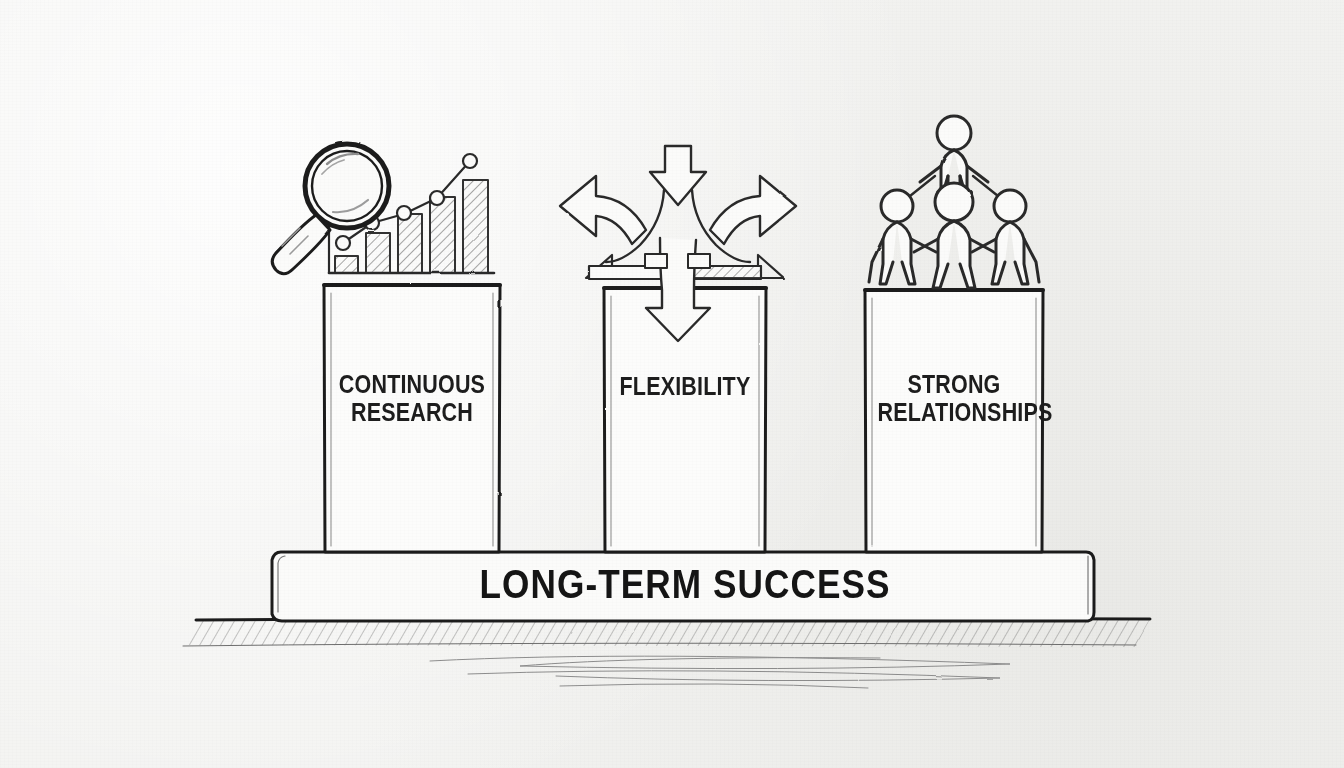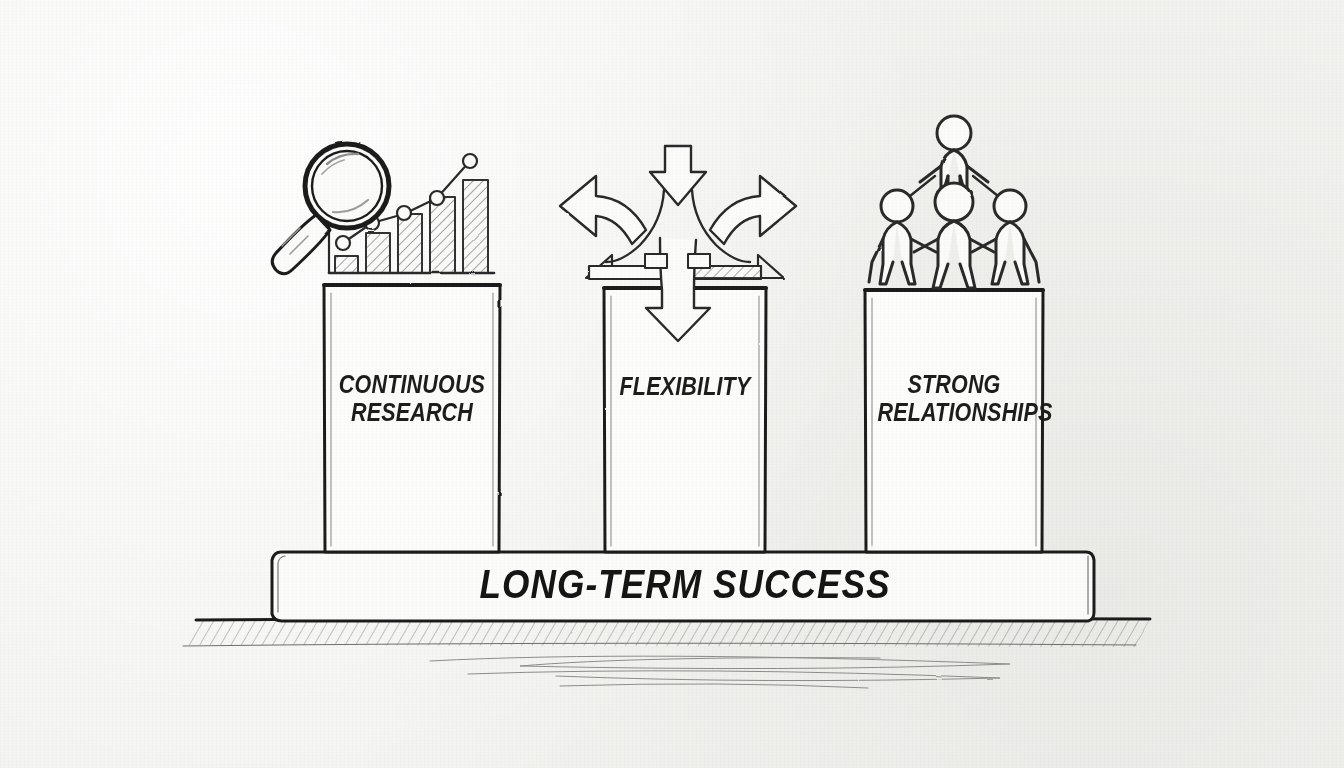--- a/index.html
+++ b/index.html
@@ -11,21 +11,20 @@
   #stage {
     position: relative;
     width: 1344px;
     height: 768px;
     overflow: hidden;
     background-color: #f3f3f1;
     background-image:
       radial-gradient(circle at 18% 22%, rgba(255,255,255,0.9) 0%, rgba(255,255,255,0) 55%),
       radial-gradient(circle at 82% 78%, rgba(232,232,229,0.85) 0%, rgba(232,232,229,0) 60%);
     font-family: "Liberation Sans", sans-serif;
-    font-style: italic;
   }
   
   #grain {
     position: absolute;
     inset: 0;
     pointer-events: none;
     opacity: 0.5;
     background-image:
       repeating-linear-gradient(0deg, rgba(0,0,0,0.018) 0px, rgba(0,0,0,0.018) 1px, rgba(0,0,0,0) 1px, rgba(0,0,0,0) 3px),
       repeating-linear-gradient(90deg, rgba(0,0,0,0.014) 0px, rgba(0,0,0,0.014) 1px, rgba(0,0,0,0) 1px, rgba(0,0,0,0) 4px);

